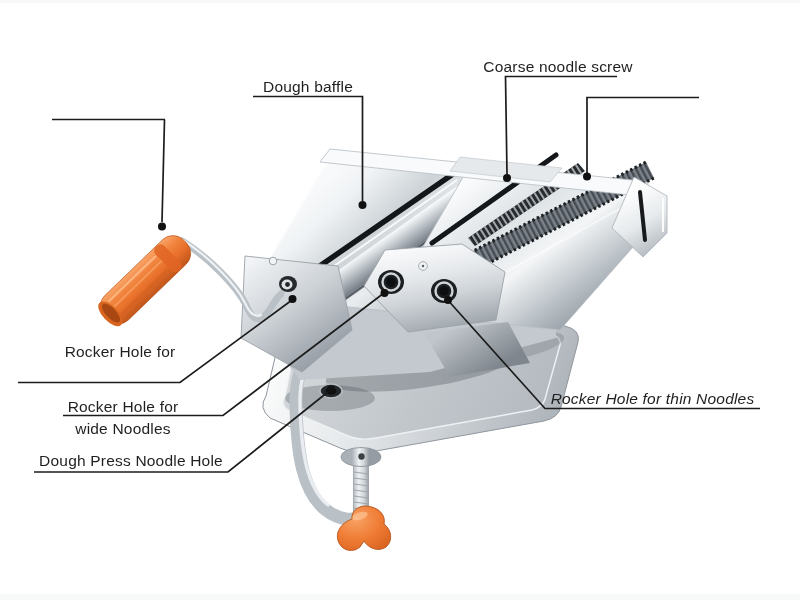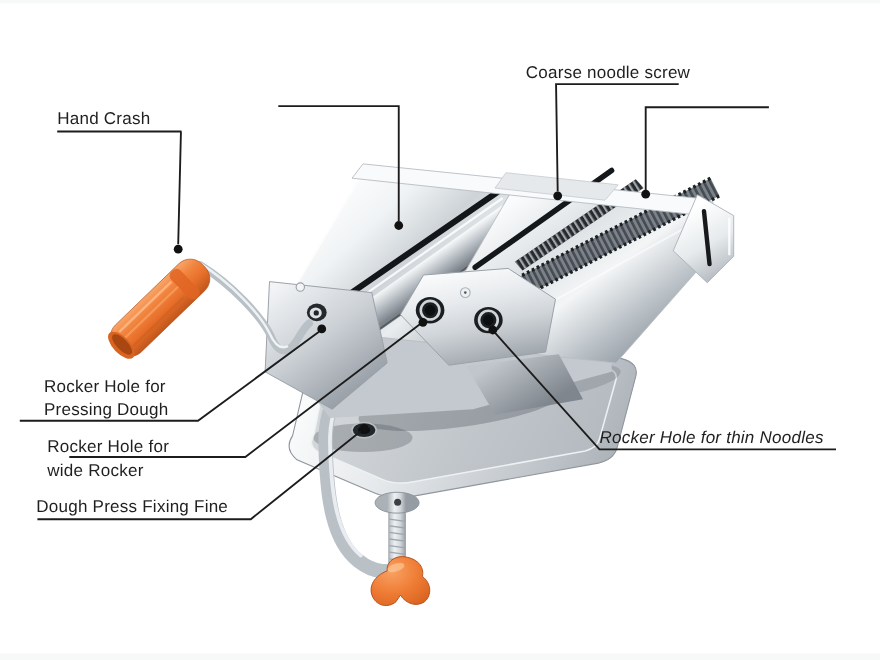--- a/index.html
+++ b/index.html
@@ -6,21 +6,21 @@
   .stage{
     position:relative;width:800px;height:600px;overflow:hidden;
     background:#ffffff;font-family:"Liberation Sans",sans-serif;
   }
   .stage svg{position:absolute;left:0;top:0;}
   .lbl{
     position:absolute;
     font-family:"Liberation Sans",sans-serif;
     font-size:15.5px;line-height:1.3;
     color:#1f1f1f;letter-spacing:.2px;
-    text-align:left;white-space:nowrap;
+    text-align:center;white-space:nowrap;
   }
   .edge-strip{position:absolute;left:0;width:800px;background:#f7f8f8;}
 </style>
 </head>
 <body>
 
 <div class="stage">
 
   <div class="edge-strip" style="top:0;height:3px;"></div>
   <div class="edge-strip" style="top:594px;height:6px;"></div>
@@ -239,29 +239,28 @@
       <circle cx="362.5" cy="205" r="4"></circle>
       <circle cx="507" cy="178" r="4"></circle>
       <circle cx="587" cy="176.5" r="4"></circle>
       <circle cx="292.5" cy="299" r="4"></circle>
       <circle cx="384.5" cy="293" r="4"></circle>
       <circle cx="331" cy="389.5" r="4"></circle>
       <circle cx="448" cy="300" r="4"></circle>
     </g>
   </svg>
 
-  <div class="lbl" style="left:52px;top:99px;width:113px;">Hand Crash</div>
-
+
+  <div class="lbl" style="left:253px;top:77px;width:110px;">Dough baffle</div>
 
   <div class="lbl" style="left:478px;top:57px;width:160px;">Coarse noodle screw</div>
 
 
   <div class="lbl" style="left:40px;top:342px;width:160px;">Rocker Hole for</div>
-  <div class="lbl" style="left:40px;top:363px;width:160px;">Pressing Dough</div>
 
   <div class="lbl" style="left:43px;top:397px;width:160px;">Rocker Hole for</div>
-  <div class="lbl" style="left:43px;top:419px;width:160px;">wide Rocker</div>
-
-  <div class="lbl" style="left:33px;top:451px;width:196px;">Dough Press Fixing Fine</div>
+  <div class="lbl" style="left:43px;top:419px;width:160px;">wide Noodles</div>
+
+  <div class="lbl" style="left:33px;top:451px;width:196px;">Dough Press Noodle Hole</div>
 
   <div class="lbl" style="left:545px;top:389px;width:215px;font-style:italic;">Rocker Hole for thin Noodles</div>
 
 </div>
 
 </body></html>

